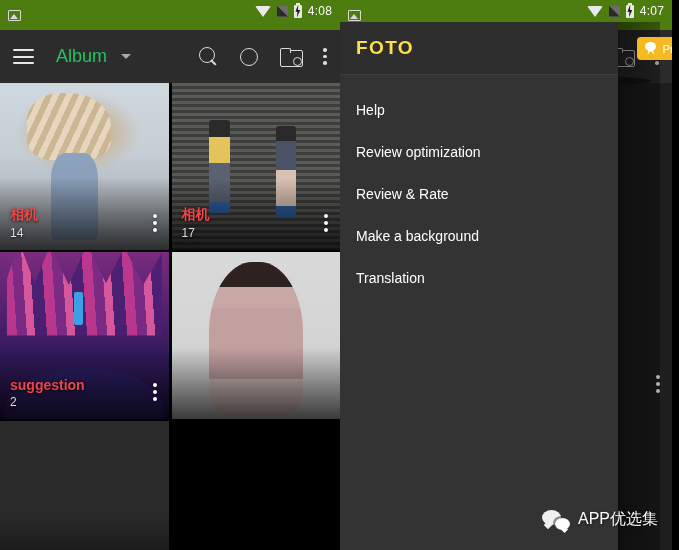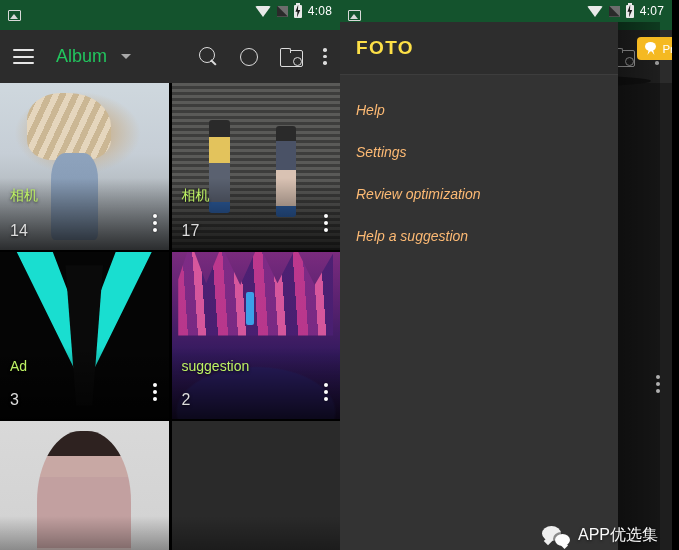--- a/index.html
+++ b/index.html
@@ -9,21 +9,21 @@
     font-family: "Liberation Sans", sans-serif;
     overflow: hidden;
   }
   .screens { display: flex; width: 679px; height: 550px; }
   .phone { position: relative; height: 550px; overflow: hidden; background:#1e1e1e; }
   .phone.left  { width: 340px; }
   .phone.right { width: 332px; }
 
   
   .statusbar {
-    height: 22px; background: #14532d; position: relative;
+    height: 22px; background: #4d7c0f; position: relative;
     display: flex; align-items: center; padding: 15px 8px;
   }
   .sb-left { display:flex; align-items:center; gap:6px; }
   .sb-right { position:absolute; right:8px; top:0; height:22px;
               display:flex; align-items:center; gap:6px; }
   .sb-time { color:#fff; font-size:12px; letter-spacing:.2px; }
   .ico-photo { width:13px; height:11px; border:1.4px solid #d8d8d8; border-radius:1px; position:relative; }
   .ico-photo:after { content:""; position:absolute; left:1px; bottom:1px;
      width:0;height:0;border-left:4px solid transparent;border-right:4px solid transparent;
      border-bottom:5px solid #d8d8d8; }
@@ -66,22 +66,22 @@
   .i-dots{display:flex;flex-direction:column;gap:3px;align-items:center;width:4px;}
   .i-dots i{display:block;width:3.5px;height:3.5px;border-radius:50%;background:#dcdcdc;}
 
   
   .grid { display:grid; grid-template-columns:1fr 1fr; gap:2px 3px; background:#000; }
   .tile { position:relative; height:167px; overflow:hidden; background:#222; }
   .tile .art { position:absolute; inset:0; }
   .tile .shade { position:absolute; left:0; right:0; bottom:0; height:72px;
       background:linear-gradient(to top, rgba(0,0,0,.72), rgba(0,0,0,0)); }
   .tile .meta { position:absolute; left:10px; bottom:10px; }
-  .tile .tname { color:#bef264; font-size:14px; font-weight:normal; text-shadow:0 1px 3px rgba(0,0,0,.8); }
-  .tile .tcount{ color:#dcdcdc; font-size:16px; margin-top:17px; text-shadow:0 1px 3px rgba(0,0,0,.8); }
+  .tile .tname { color:#ef4444; font-size:14px; font-weight:bold; text-shadow:0 1px 3px rgba(0,0,0,.8); }
+  .tile .tcount{ color:#dcdcdc; font-size:12px; margin-top:2px; text-shadow:0 1px 3px rgba(0,0,0,.8); }
   .tile .tdots { position:absolute; right:12px; bottom:18px;
       display:flex;flex-direction:column;gap:3px;align-items:center; }
   .tile .tdots i{display:block;width:4px;height:4px;border-radius:50%;background:#fff;
       box-shadow:0 0 2px rgba(0,0,0,.7);}
 
   
   .art-street { background:
       radial-gradient(ellipse 60% 40% at 46% 30%, #d9c8b0 0%, #c9b79c 30%, rgba(201,183,156,0) 62%),
       linear-gradient(to bottom, #cfd8de 0%, #c6ced6 42%, #b6bdc3 62%, #9aa1a7 100%);
       position:relative; }
@@ -131,33 +131,33 @@
     position:absolute; right:-125px; top:15px; height:23px; display:flex; align-items:center; gap:5px;
     background:#f5b921; color:#fff; font-size:11.5px; border-radius:4px; padding:0 9px 0 7px;
     white-space:nowrap; z-index:7;
   }
   .medal { width:13px;height:13px;position:relative; }
   .medal:before{content:"";position:absolute;left:1px;top:0;width:11px;height:9px;border-radius:50%;background:#fff;}
   .medal:after{content:"";position:absolute;left:1px;bottom:0;width:11px;height:5px;background:#fff;
       clip-path:polygon(0 0,30% 0,18% 100%,42% 28%,58% 28%,82% 100%,70% 0,100% 0,100% 0,0 0);}
   .menu { padding-top:14px; }
   .menu-item { height:42px; display:flex; align-items:center; padding:0 16px;
-               color:#fdba74; font-size:14px; cursor:pointer;font-style:italic; }
+               color:#ffffff; font-size:14px; cursor:pointer; }
   .scrim { position:absolute; left:278px; top:22px; width:42px; bottom:0;
            background:linear-gradient(to right, rgba(0,0,0,.52), rgba(0,0,0,.30)); z-index:4; }
 
   
   .rgrid { position:absolute; left:0; top:75px; right:0; bottom:0; z-index:1;
            display:grid; grid-template-columns:1fr 1fr; gap:2px 3px; }
   .rtile { position:relative; height:167px; overflow:hidden; }
   .art-doodle{background:linear-gradient(to bottom,#c9c9c9,#9e9e9e);position:relative;}
   .art-doodle:before{content:"";position:absolute;left:-40%;top:10%;width:120%;height:76%;
       border:6px solid #161616;border-radius:50%;}
 
-  .watermark { position:absolute; right:14px; bottom:4px; z-index:9;
+  .watermark { position:absolute; right:14px; bottom:20px; z-index:9;
       display:flex; align-items:center; gap:8px; }
   .wx { position:relative; width:28px; height:20px; }
   .wx .b1{position:absolute;left:0;top:0;width:19px;height:15px;background:#efefef;border-radius:50%;}
   .wx .b1:after{content:"";position:absolute;left:3px;bottom:-3px;width:6px;height:6px;
       background:#efefef;transform:rotate(45deg);}
   .wx .b2{position:absolute;right:0;bottom:0;width:15px;height:12px;background:#fdfdfd;border-radius:50%;
       box-shadow:-1px -1px 0 1px rgba(55,55,55,.55);}
   .wx .b2:after{content:"";position:absolute;right:3px;bottom:-2px;width:5px;height:5px;
       background:#fdfdfd;transform:rotate(45deg);}
   .wmtext{color:#fbfbfb;font-size:16px;text-shadow:0 1px 3px rgba(0,0,0,.6);}
@@ -227,33 +227,20 @@
           <div class="tname">相机</div>
           <div class="tcount">17</div>
         </div>
         <span class="tdots">
             <i></i>
             <i></i>
             <i></i>
           </span>
       </div>
 
-      <div class="tile">
-        <div class="art art-ad"></div>
-        <div class="shade"></div>
-        <div class="meta">
-          <div class="tname">Ad</div>
-          <div class="tcount">3</div>
-        </div>
-        <span class="tdots">
-            <i></i>
-            <i></i>
-            <i></i>
-          </span>
-      </div>
 
       <div class="tile">
         <div class="art art-bg"></div>
         <div class="shade"></div>
         <div class="meta">
           <div class="tname">suggestion</div>
           <div class="tcount">2</div>
         </div>
         <span class="tdots">
             <i></i>
@@ -340,27 +327,30 @@
         <span class="premium">
           <span class="medal"></span>
           <span>Premium user</span>
         </span>
       </div>
       <div class="menu">
         <div class="menu-item">
             <span>Help</span>
           </div>
         <div class="menu-item">
-            <span>Settings</span>
-          </div>
-        <div class="menu-item">
             <span>Review optimization</span>
           </div>
         <div class="menu-item">
-            <span>Help a suggestion</span>
+            <span>Review &amp; Rate</span>
+          </div>
+        <div class="menu-item">
+            <span>Make a background</span>
+          </div>
+        <div class="menu-item">
+            <span>Translation</span>
           </div>
       </div>
     </div>
 
     <div class="watermark">
       <span class="wx">
           <i class="b1"></i>
           <i class="b2"></i>
         </span>
       <span class="wmtext">APP优选集</span>

